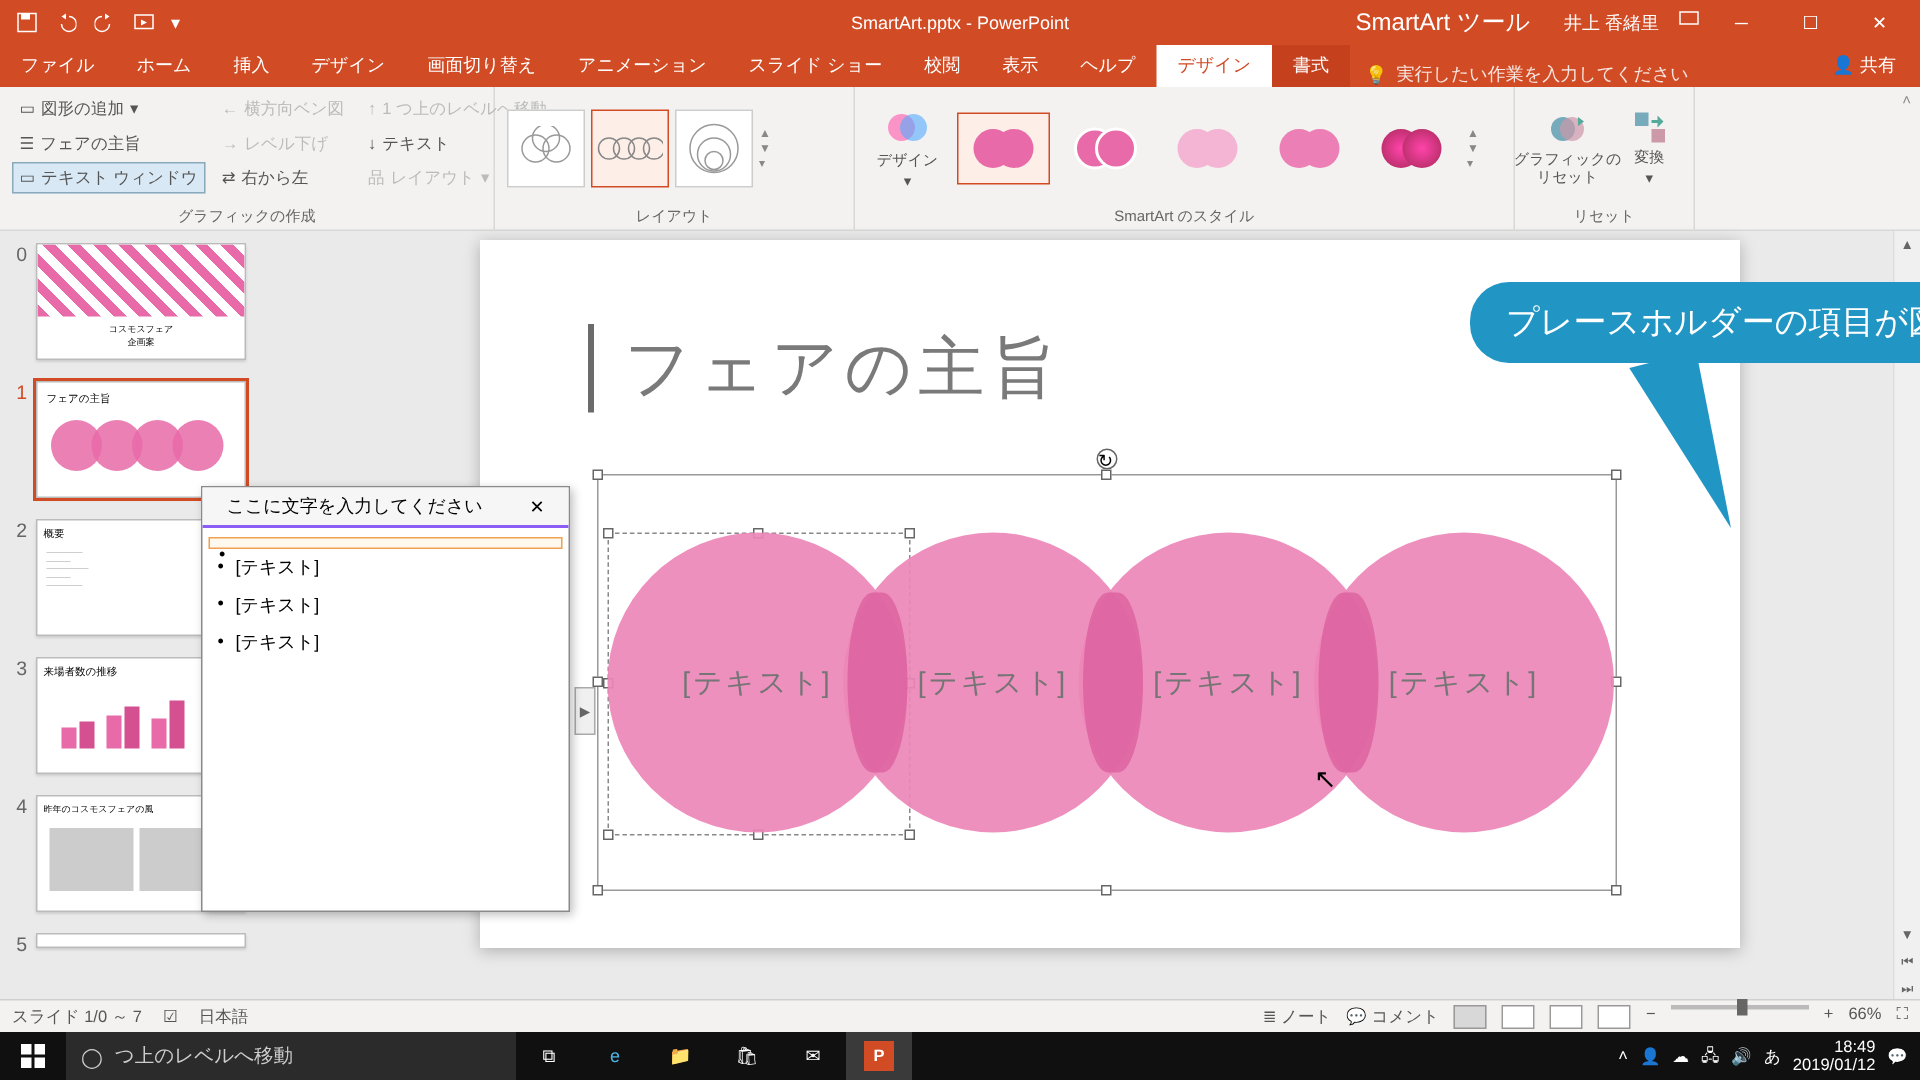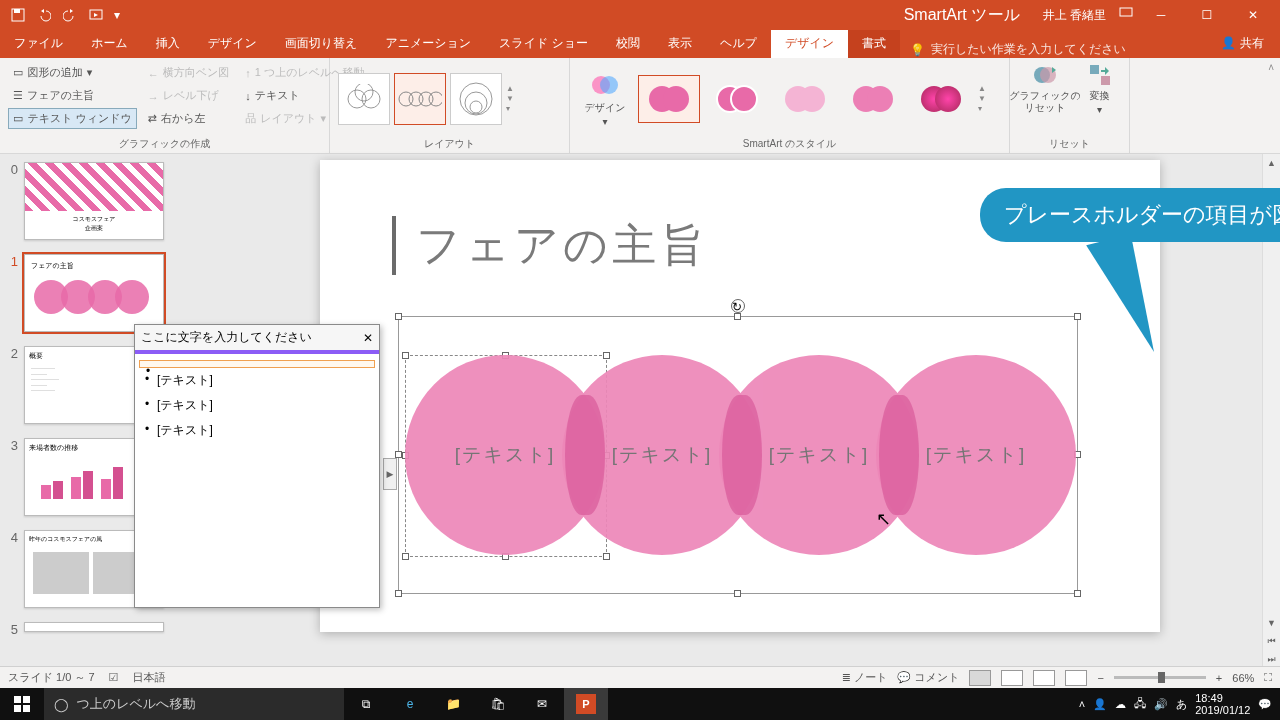--- a/index.html
+++ b/index.html
@@ -40,39 +40,39 @@
 .canvas-area{flex:1;position:relative;background:#eaeaea;display:flex;justify-content:center;padding-top:6px}
 .slide{width:840px;height:472px;background:#fff;box-shadow:0 2px 10px rgba(0,0,0,.25);position:relative}
 .slide-title{position:absolute;top:56px;left:72px;font-size:44px;color:#7a7a7a;border-left:4px solid #6b6b6b;padding-left:20px;letter-spacing:4px;font-weight:300}
 .sa-box{position:absolute;top:156px;left:78px;width:680px;height:278px;border:1px solid #999}
 .handle{width:7px;height:7px;background:#fff;border:1px solid #666;position:absolute}
 .rot{position:absolute;top:-18px;left:50%;width:14px;height:14px;border:1px solid #666;border-radius:50%;transform:translateX(-50%)}
 .circ{position:absolute;width:200px;height:200px;border-radius:50%;top:38px;display:flex;align-items:center;justify-content:center;font-size:19px;color:#6a6a6a;letter-spacing:2px}
 .callout{position:absolute;top:28px;left:660px;background:#2196c4;color:#fff;font-size:22px;padding:12px 24px;border-radius:26px;z-index:5;white-space:nowrap}
 .callout-tail{position:absolute;top:78px;left:780px;width:0;height:0;border-left:40px solid transparent;border-right:6px solid transparent;border-top:120px solid #2196c4;transform:rotate(-14deg);z-index:4}
 .textpane{position:absolute;top:324px;left:134px;width:246px;height:284px;background:#fff;border:1px solid #8a8a8a;box-shadow:2px 2px 6px rgba(0,0,0,.25);z-index:20;font-size:12px}
-.tp-head{display:flex;justify-content:space-between;align-items:center;padding:4px 6px;border-bottom:4px solid #8b5cf6;background:#f6f6f6}
+.tp-head{display:flex;justify-content:space-between;align-items:center;padding:4px 16px;border-bottom:2px solid #8b5cf6;background:#f6f6f6}
 .tp-body{padding:6px 4px}
 .tp-item{padding:4px 18px;position:relative}
 .tp-item::before{content:"•";position:absolute;left:6px}
 .tp-item.active{border:1px solid #f0a050;background:#fff8ee;padding:3px 17px}
 .tp-foot{position:absolute;bottom:0;left:0;right:0;border-top:1px solid #ccc;padding:4px 6px;background:#f6f6f6;color:#555}
 .toggle-tab{position:absolute;top:458px;left:383px;width:14px;height:32px;background:#f0f0f0;border:1px solid #aaa;display:flex;align-items:center;justify-content:center;font-size:9px;color:#666;z-index:19}
 .scrollbar-v{position:absolute;right:0;top:154px;bottom:52px;width:18px;background:#f0f0f0;border-left:1px solid #ddd}
 .sv-btn{height:18px;display:flex;align-items:center;justify-content:center;color:#666;font-size:9px}
 .statusbar{position:absolute;bottom:32px;left:0;right:0;height:22px;background:#f3f2f1;border-top:1px solid #d0d0d0;display:flex;align-items:center;font-size:11px;color:#555;padding:0 8px;gap:14px}
-.status-right{margin-left:auto;display:flex;align-items:center;gap:10px}
+.status-right{margin-left:auto;display:flex;align-items:flex-start;gap:10px}
 .view-btn{width:22px;height:16px;border:1px solid #999;background:#fff}
 .zoom-track{width:92px;height:3px;background:#bbb;position:relative}
 .zoom-thumb{position:absolute;left:44px;top:-4px;width:7px;height:11px;background:#666}
 .taskbar{position:absolute;bottom:0;left:0;right:0;height:32px;background:#101010;display:flex;align-items:center;color:#fff}
 .tb-btn{width:44px;height:32px;display:flex;align-items:center;justify-content:center}
 .tb-search{flex:0 0 300px;height:32px;background:#2b2b2b;display:flex;align-items:center;padding:0 10px;gap:8px;color:#ccc;font-size:13px}
 .tb-right{margin-left:auto;display:flex;align-items:center;gap:8px;padding-right:8px;font-size:11px}
-.tb-time{text-align:left;line-height:1.1}
+.tb-time{text-align:right;line-height:1.1}
 svg{display:block}
 .cursor{position:absolute;top:508px;left:876px;z-index:30;font-size:18px;color:#000}
 </style>
 </head>
 <body>
 
 <div class="titlebar">
   <div class="qat">
     <div class="qat-btn">
         <svg width="14" height="14" viewBox="0 0 14 14">
@@ -93,20 +93,21 @@
         </svg>
       </div>
     <div class="qat-btn">
         <svg width="14" height="14" viewBox="0 0 14 14">
           <rect x="1" y="2" width="12" height="9" fill="none" stroke="#fff"></rect>
           <path d="M5 5l4 2-4 2z" fill="#fff"></path>
         </svg>
       </div>
     <div class="qat-btn" style="width:14px">▾</div>
   </div>
+  <div class="title-center">SmartArt.pptx  -  PowerPoint</div>
   <div class="title-right">SmartArt ツール</div>
   <div class="user-area">
     <span>井上 香緒里</span>
     <div class="win-btns">
       <div class="qat-btn">
           <svg width="14" height="10">
             <rect x="1" y="1" width="12" height="8" fill="none" stroke="#fff"></rect>
           </svg>
         </div>
       <div class="win-btn">─</div>
@@ -239,21 +240,21 @@
       <div style="display:flex;flex-direction:column;gap:1px;font-size:8px;color:#888">
         <span>▲</span>
         <span>▼</span>
         <span>▾</span>
       </div>
     </div>
     <div class="grp-label">SmartArt のスタイル</div>
   </div>
 
   <div class="grp" style="width:120px">
-    <div class="grp-body" style="">
+    <div class="grp-body" style="align-items:center">
       <div class="big-btn">
         <svg width="26" height="26">
             <circle cx="10" cy="13" r="8" fill="#7ab"></circle>
             <circle cx="16" cy="13" r="8" fill="#c9a" opacity=".7"></circle>
             <path d="M20 5l4 3-4 3" fill="#5a9"></path>
           </svg>
         <span style="white-space:pre">グラフィックの
 リセット</span>
       </div>
       <div class="big-btn">

